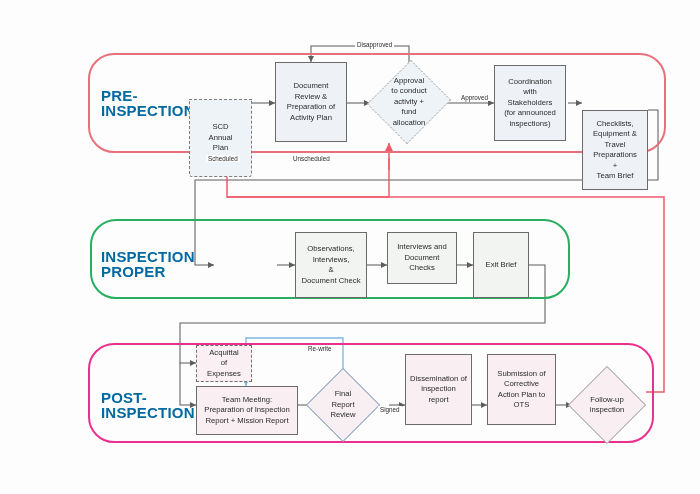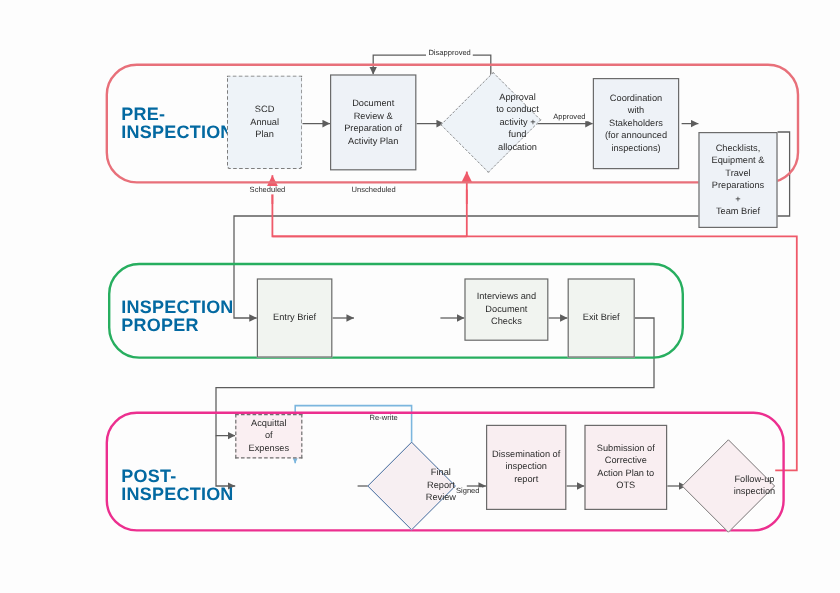--- a/index.html
+++ b/index.html
@@ -51,30 +51,31 @@
   .proc{ border:1px solid #6b6b6b; }
   .fill-blue{ background:#eef2f7; }
   .fill-green{ background:#f1f4f0; }
   .fill-pink{ background:#f9eef1; }
 
   
   .docshape{
     border:1.3px dashed #7d7d7d;
     border-bottom-left-radius:3px;border-bottom-right-radius:3px;
     background:#eef3f8;
+    margin-top:36px;
   }
   .dashbox{
     border:1.3px dashed #6f6f6f;
     background:#faeff2;
   }
 
   
   .diamond{
     position:absolute;
-    display:flex;align-items:center;justify-content:flex-end;
+    display:flex;align-items:center;justify-content:center;
   }
   .diamond .dshape{
     position:absolute;left:0;top:0;width:100%;height:100%;
     transform:rotate(45deg) scale(.707);
     box-sizing:border-box;
   }
   .diamond .dtext{
     position:relative;z-index:2;
     text-align:center;font-size:7.7px;line-height:10.5px;color:#2a2a2a;
     white-space:pre-line;
@@ -185,33 +186,39 @@
 (for announced
 inspections)</div>
 
   <div class="node proc fill-blue" style="left:582px;top:63px;width:66px;height:80px;margin-top:47px;">Checklists,
 Equipment &amp;
 Travel
 Preparations
 +
 Team Brief</div>
 
-  <div class="node proc fill-green" style="left:214px;top:232px;width:63px;height:66px;">Entry Brief</div>
-
+
+  <div class="node proc fill-green" style="left:295px;top:232px;width:72px;height:66px;">Observations,
+Interviews,
+&amp;
+Document Check</div>
 
   <div class="node proc fill-green" style="left:387px;top:232px;width:70px;height:52px;">Interviews and
 Document
 Checks</div>
 
   <div class="node proc fill-green" style="left:473px;top:232px;width:56px;height:66px;">Exit Brief</div>
 
   <div class="node dashbox" style="left:196px;top:345px;width:56px;height:37px;">Acquittal
 of
 Expenses</div>
 
+  <div class="node proc fill-pink" style="left:196px;top:386px;width:102px;height:49px;">Team Meeting:
+Preparation of Inspection
+Report + Mission Report</div>
 
   <div class="diamond d-blue" style="left:306px;top:368px;width:74px;height:74px;">
     <div class="dshape"></div>
     <div class="dtext">Final
 Report
 Review</div>
   </div>
 
   <div class="node proc fill-pink" style="left:405px;top:354px;width:67px;height:71px;">Dissemination of
 inspection

